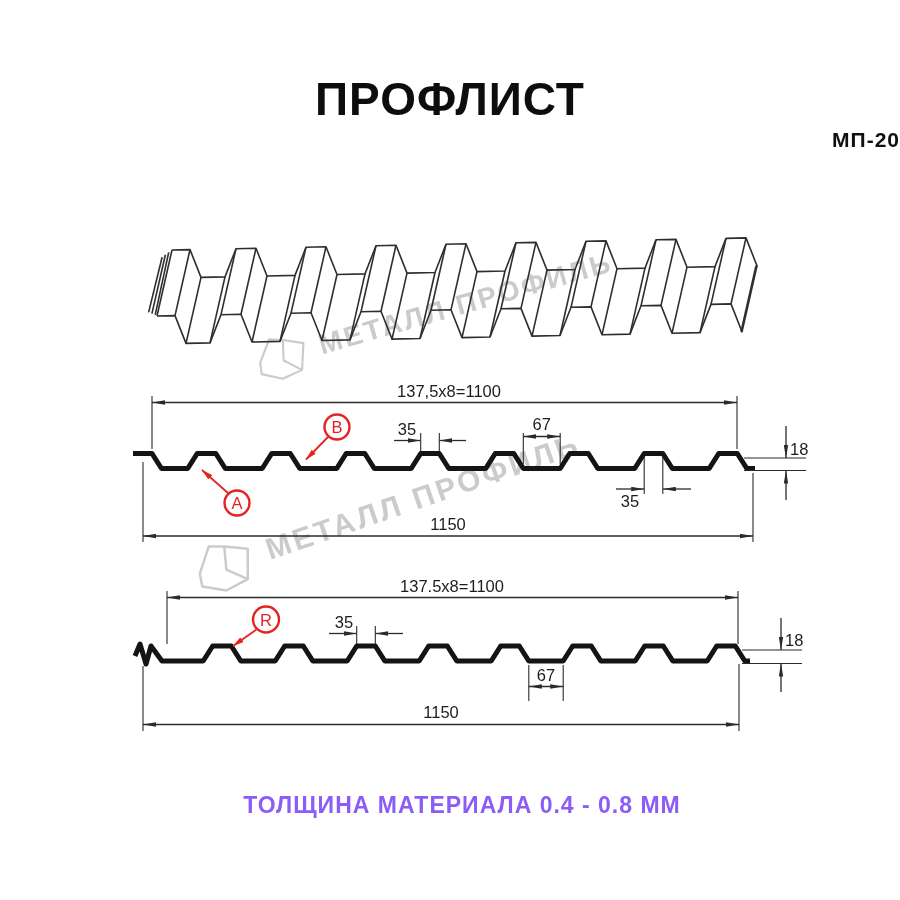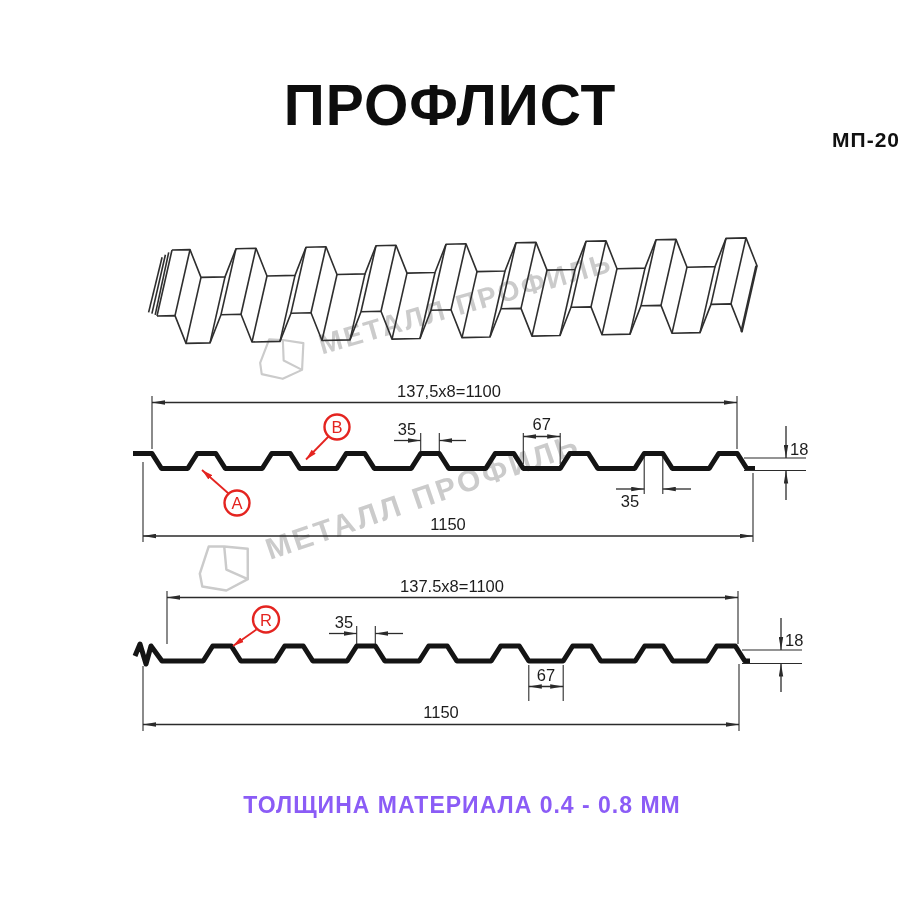--- a/index.html
+++ b/index.html
@@ -1,19 +1,19 @@
 <!DOCTYPE html>
 <html style="--red: #e42420; --line: #1c1c1c; --watermark: #cbcbcb;"><head>
 <meta charset="utf-8">
 <style>
   html,body{margin:0;padding:0;background:#fff;}
   .page{position:relative;width:900px;height:900px;background:#fff;overflow:hidden;
         font-family:"Liberation Sans",sans-serif;}
   .title{position:absolute;top:72px;left:0;width:100%;text-align:center;
-         font-size:57px;font-weight:800;letter-spacing:1px;color:#0d0d0d;}
+         font-size:46px;font-weight:800;letter-spacing:1px;color:#0d0d0d;}
   .subtitle{position:absolute;top:128px;left:0;width:100%;text-align:right;
          font-size:21px;font-weight:600;letter-spacing:1px;color:#111;}
   .footer{position:absolute;top:792px;left:12px;width:100%;text-align:center;
          font-size:23px;font-weight:600;letter-spacing:1px;color:#8b5cf6;}
   .wm{position:absolute;display:flex;align-items:center;color:var(--watermark,#cbcbcb);
       font-weight:700;white-space:nowrap;}
   .wm svg{flex:none;}
   #wm1{left:256px;top:340px;font-size:28px;letter-spacing:2.5px;gap:12px;
        transform:rotate(-16deg);transform-origin:0 50%;}
   #wm2{left:193px;top:549px;font-size:30px;letter-spacing:3px;gap:12px;

